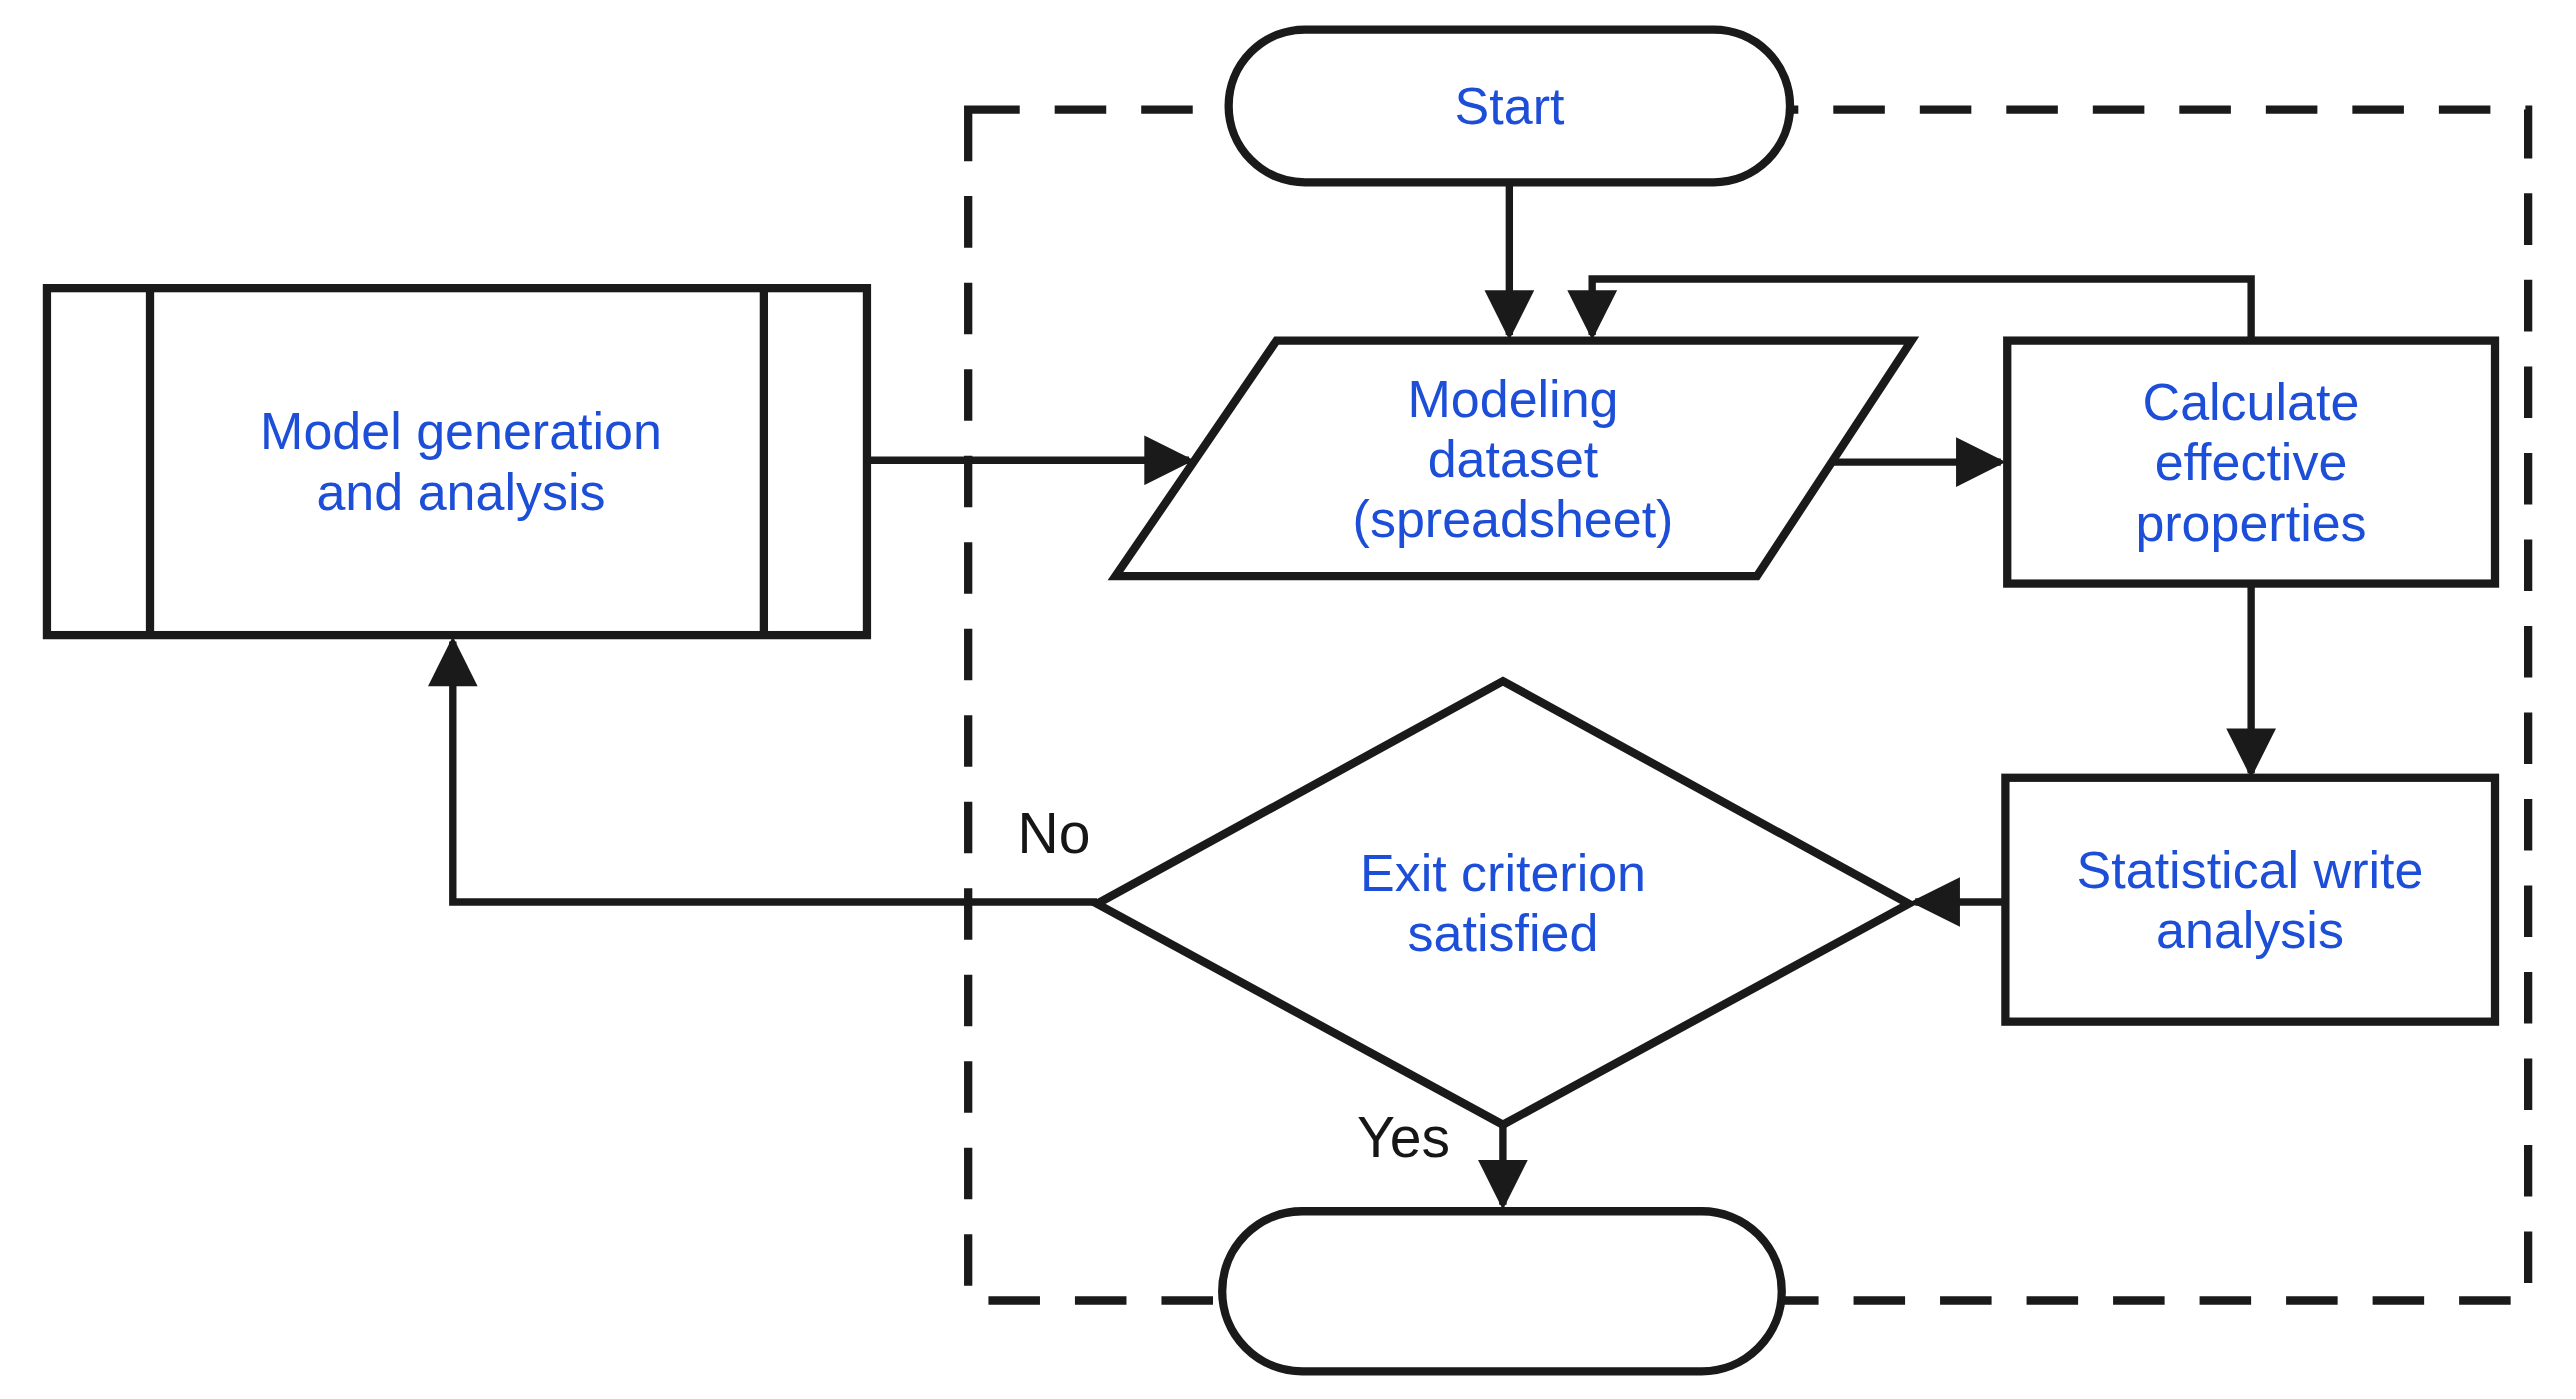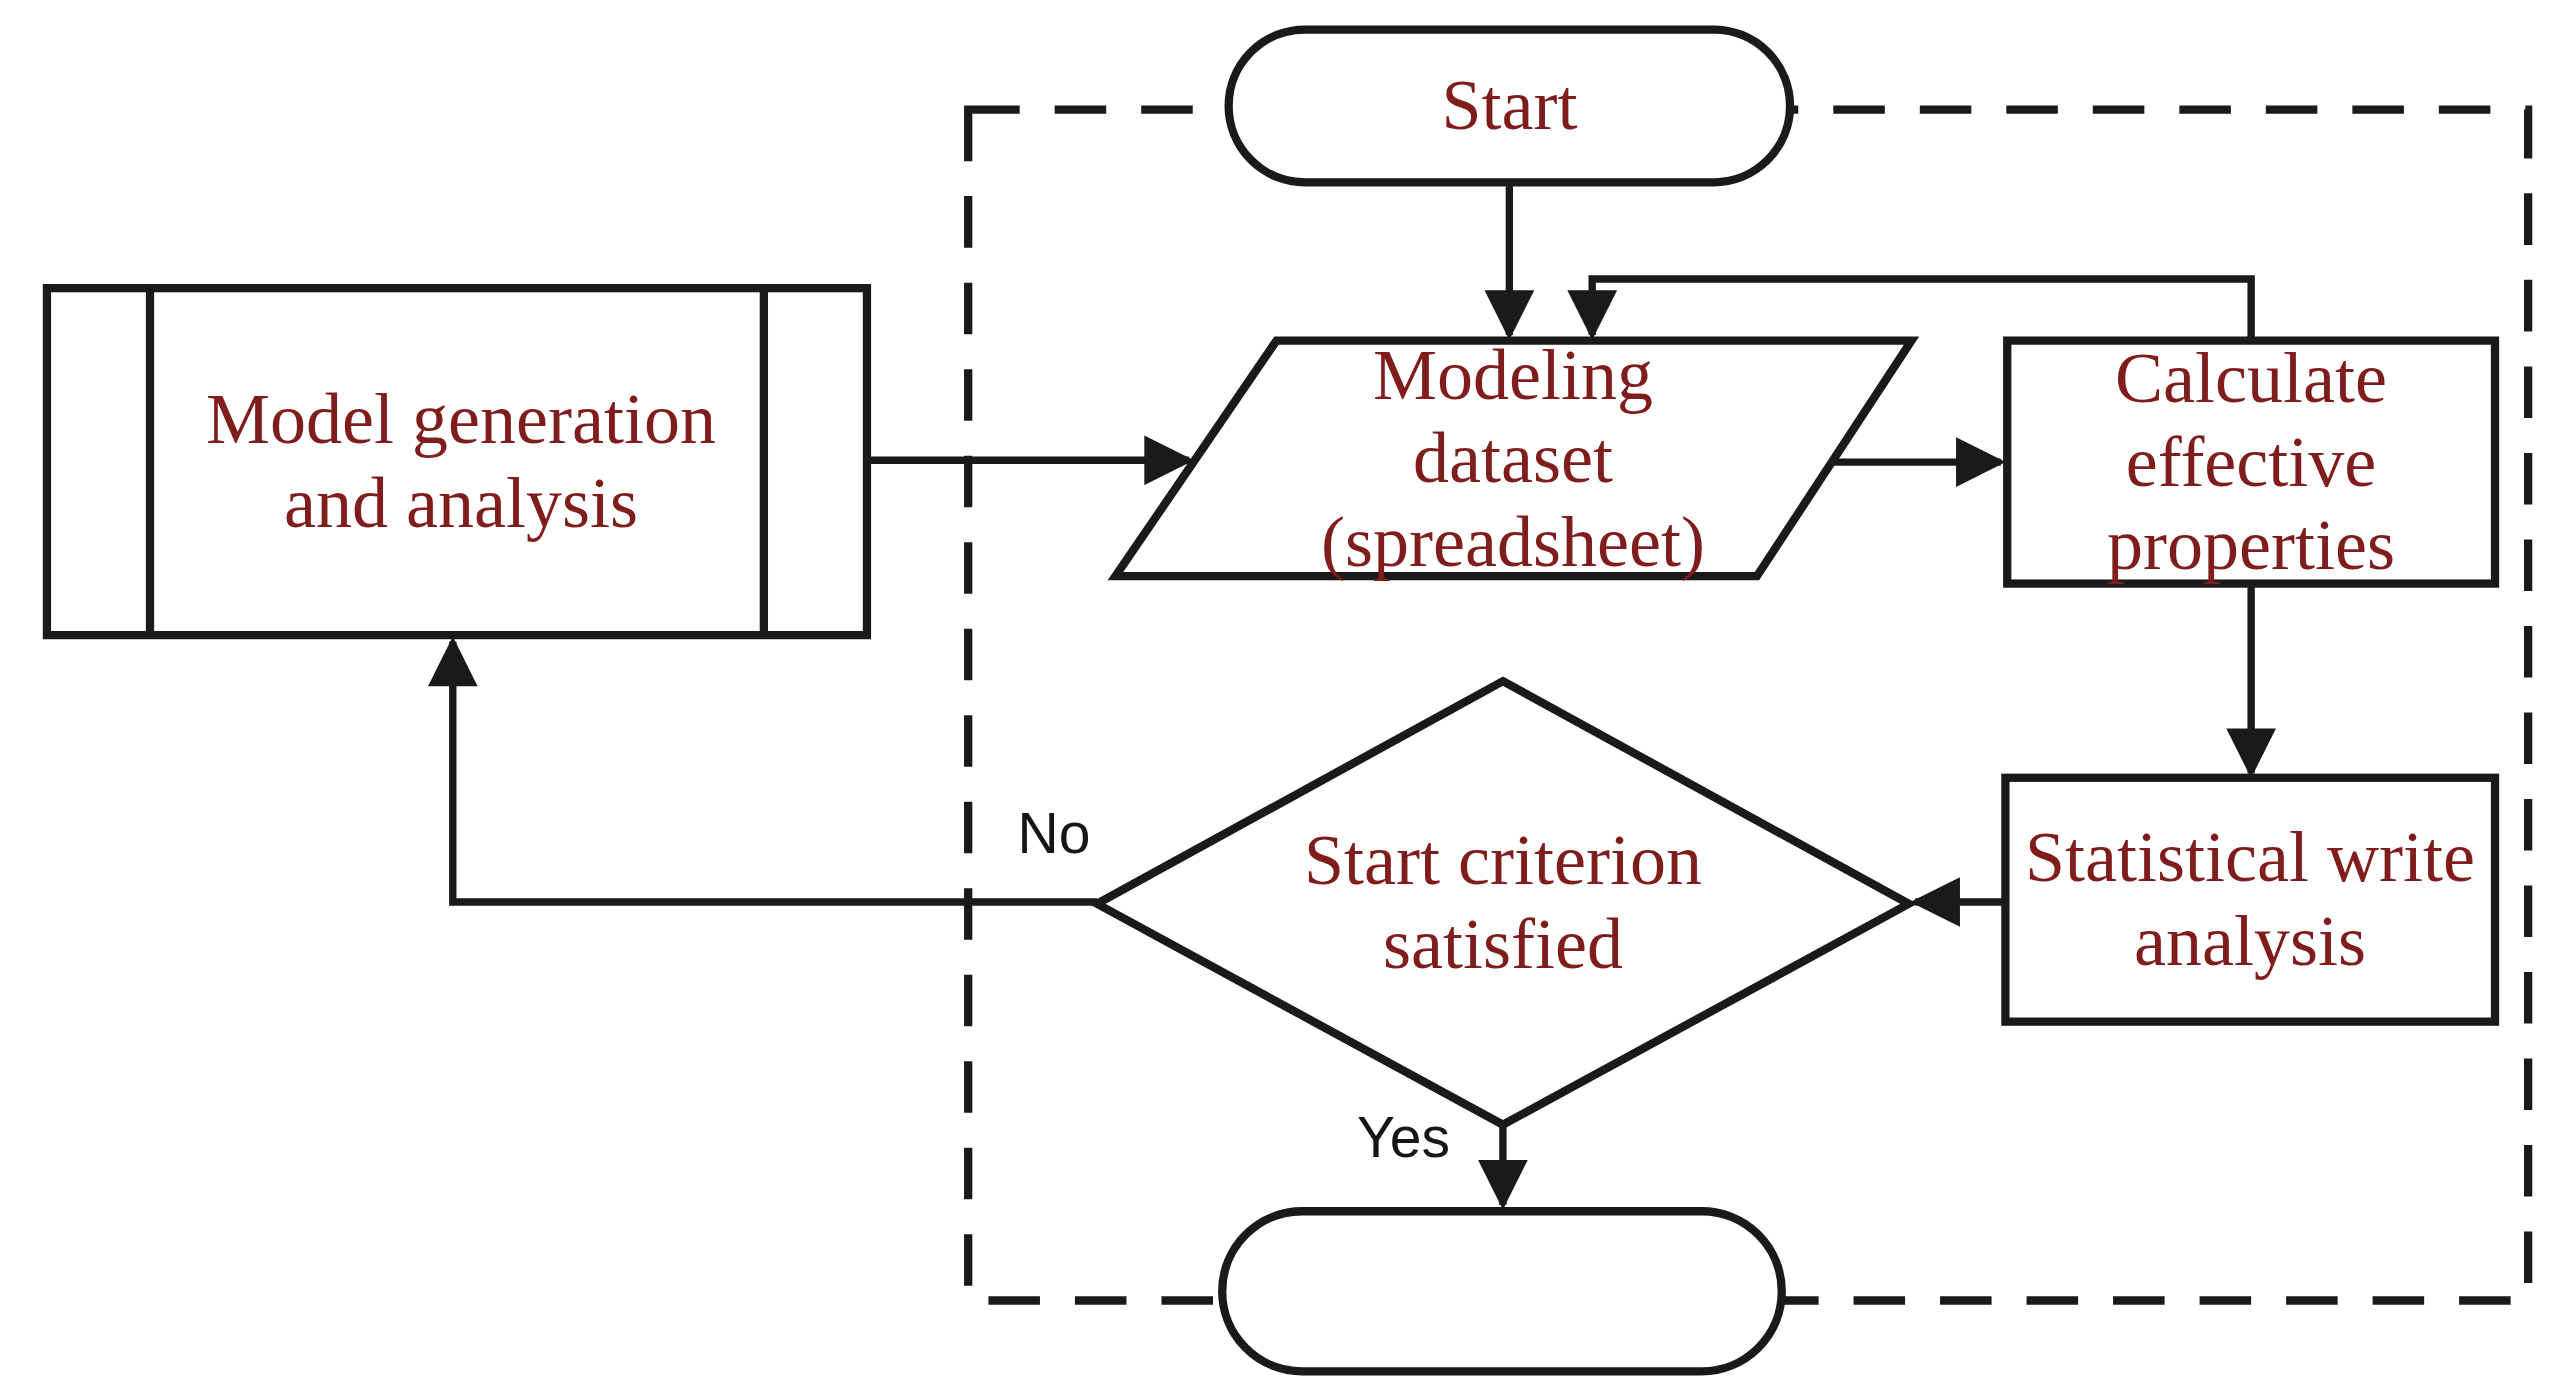--- a/index.html
+++ b/index.html
@@ -19,26 +19,25 @@
   .dashed  { fill: none; stroke: var(--stroke, #1a1a1a); stroke-width: 9;
              stroke-dasharray: 56 38; }
   .arrowhead { fill: var(--stroke, #1a1a1a); }
 
   .label {
     position: absolute;
     display: flex;
     align-items: center;
     justify-content: center;
     text-align: center;
-    font-size: 72px;
+    font-size: 52px;
     line-height: 1.16;
-    color: #7f1d1d;
+    color: #1d4ed8;
     white-space: pre-line;
     pointer-events: none;
-    font-family: Liberation Serif, serif;
   }
   .edge-label {
     position: absolute;
     display: flex;
     align-items: center;
     justify-content: center;
     font-size: 57px;
     color: #161616;
     pointer-events: none;
   }
@@ -92,21 +91,21 @@
   <div class="label" style="left:55px;   top:288px; width:812px; height:347px;">Model generation
 and analysis</div>
 
   <div class="label" style="left:2007px; top:341px; width:488px; height:243px;">Calculate
 effective
 properties</div>
 
   <div class="label" style="left:2005px; top:778px; width:490px; height:244px;">Statistical write
 analysis</div>
 
-  <div class="label" style="left:1097px; top:681px; width:812px; height:444px;">Start criterion
+  <div class="label" style="left:1097px; top:681px; width:812px; height:444px;">Exit criterion
 satisfied</div>
 
 
   <div class="edge-label" style="left:994px; top:787px; width:120px; height:92px;">No</div>
 
   <div class="edge-label" style="left:1339px; top:1091px; width:129px; height:92px;">Yes</div>
 
 </div>
 
 

